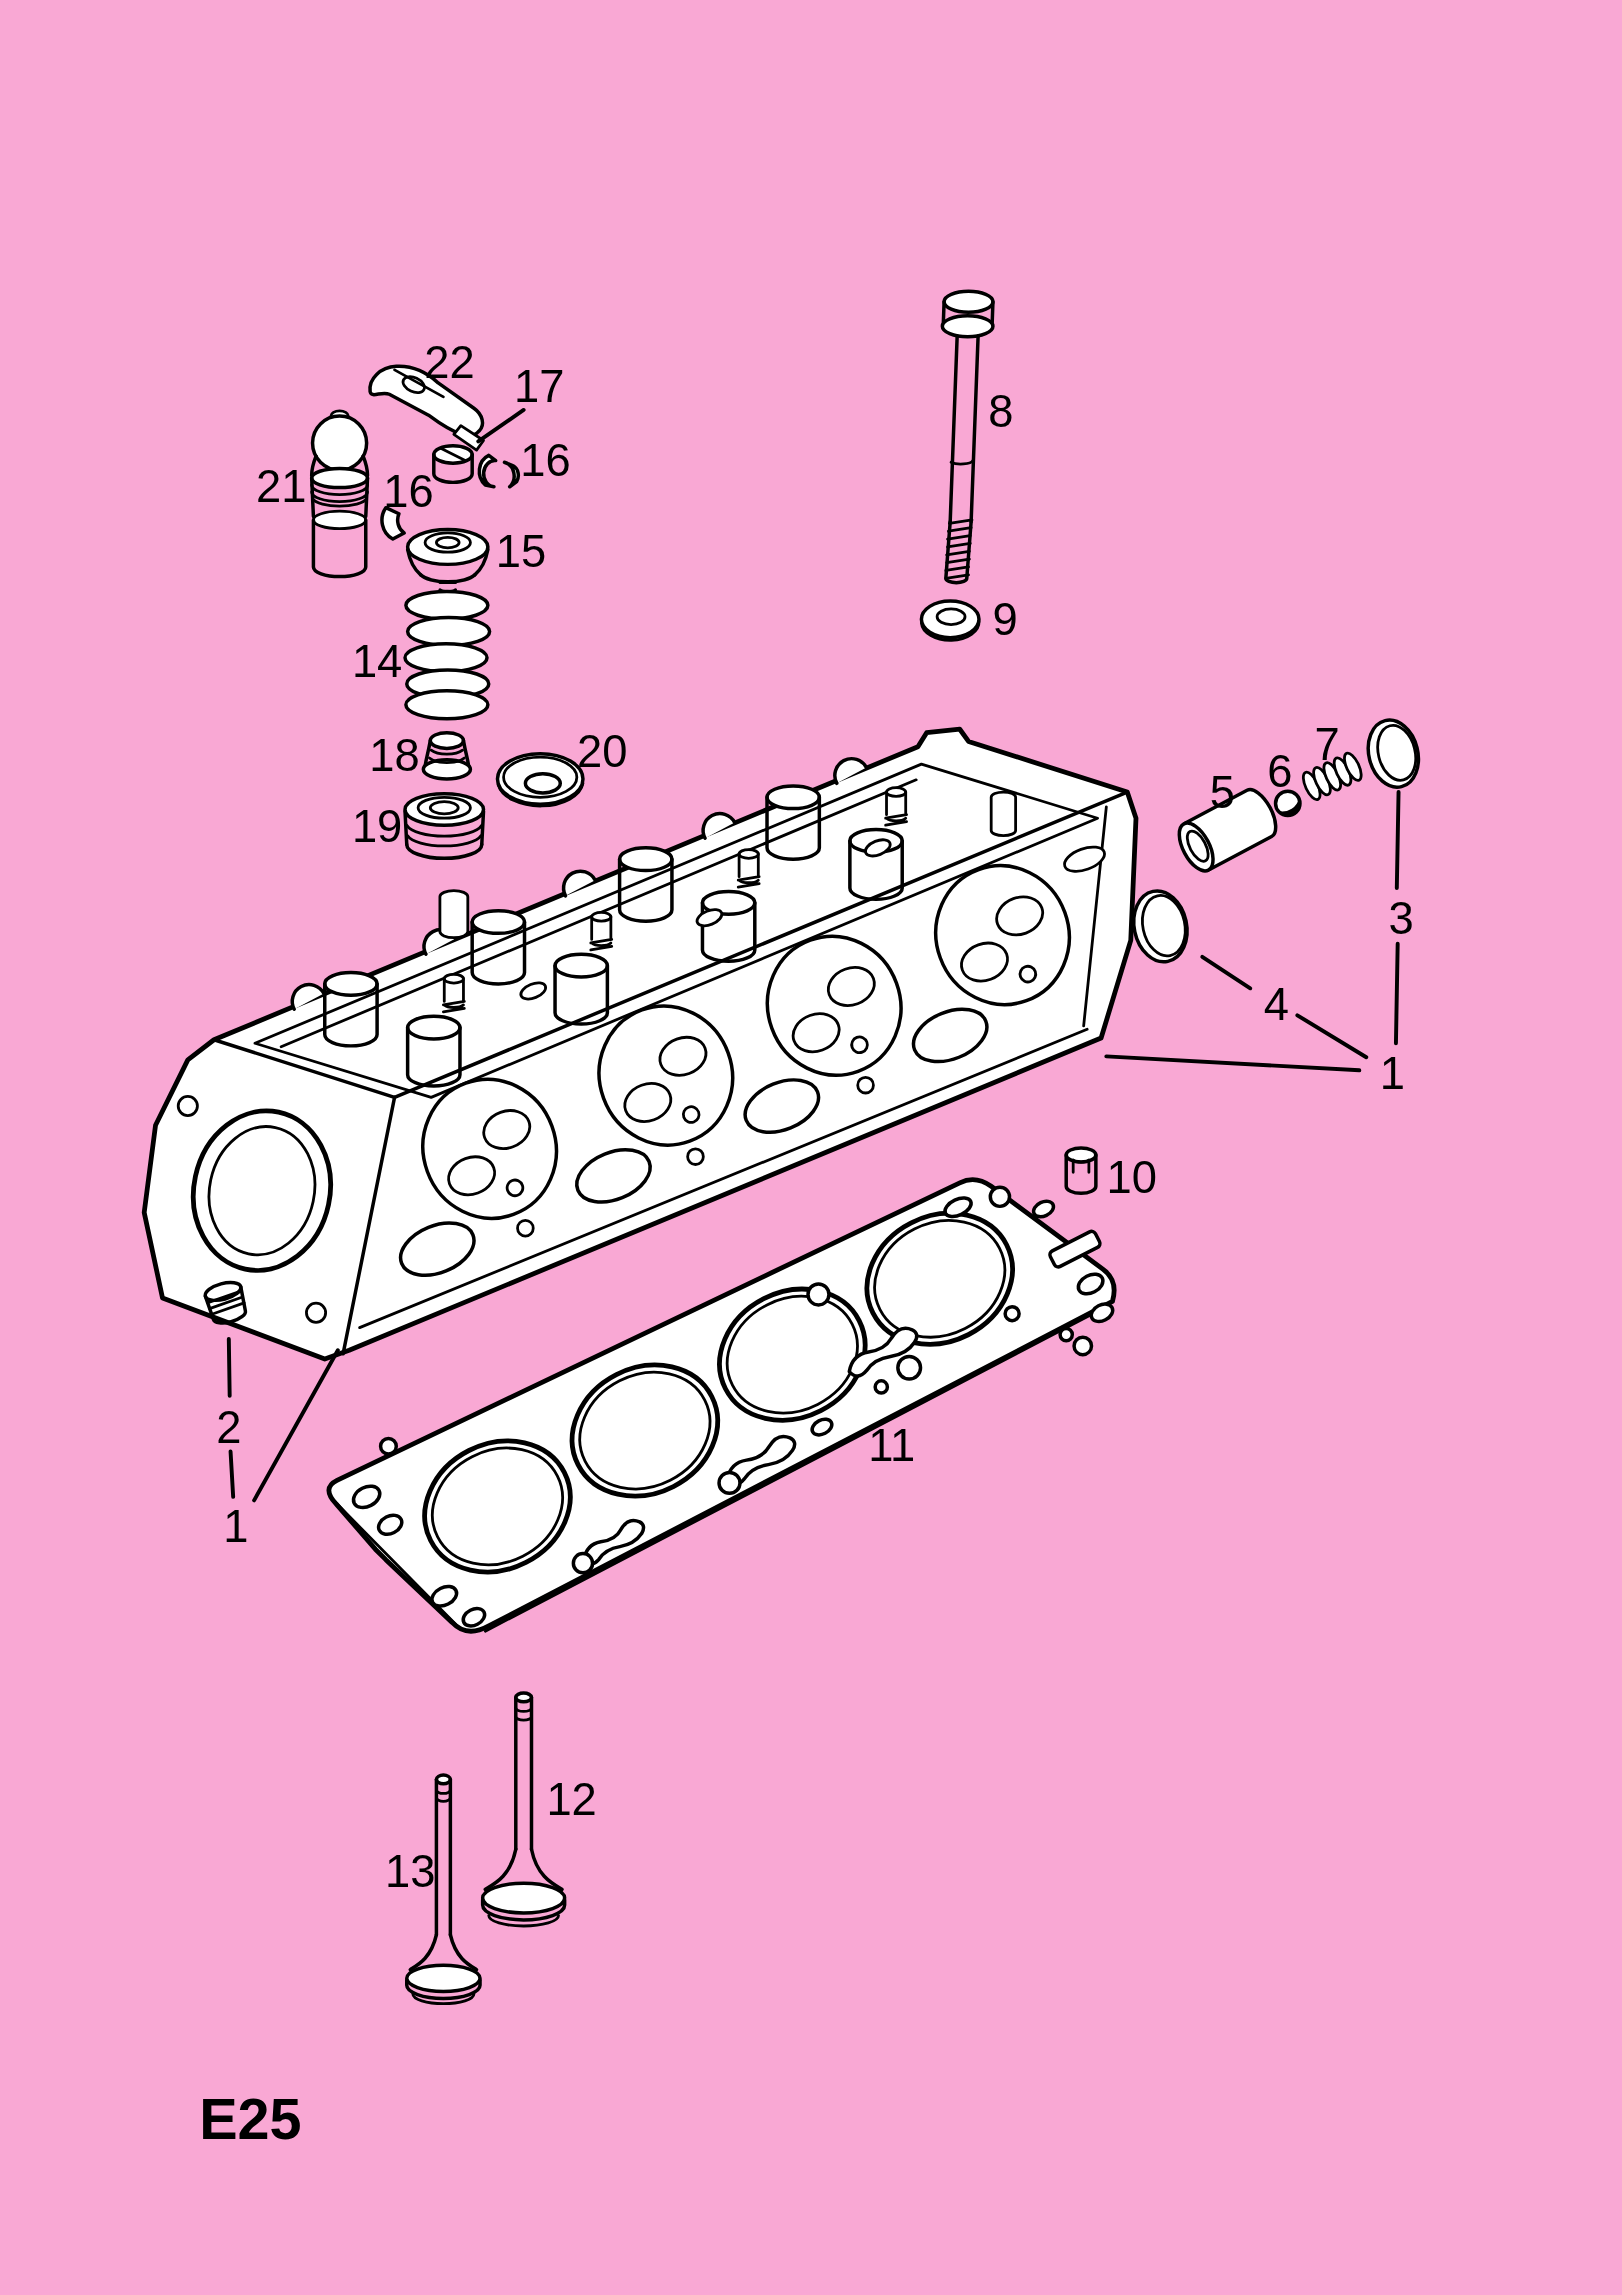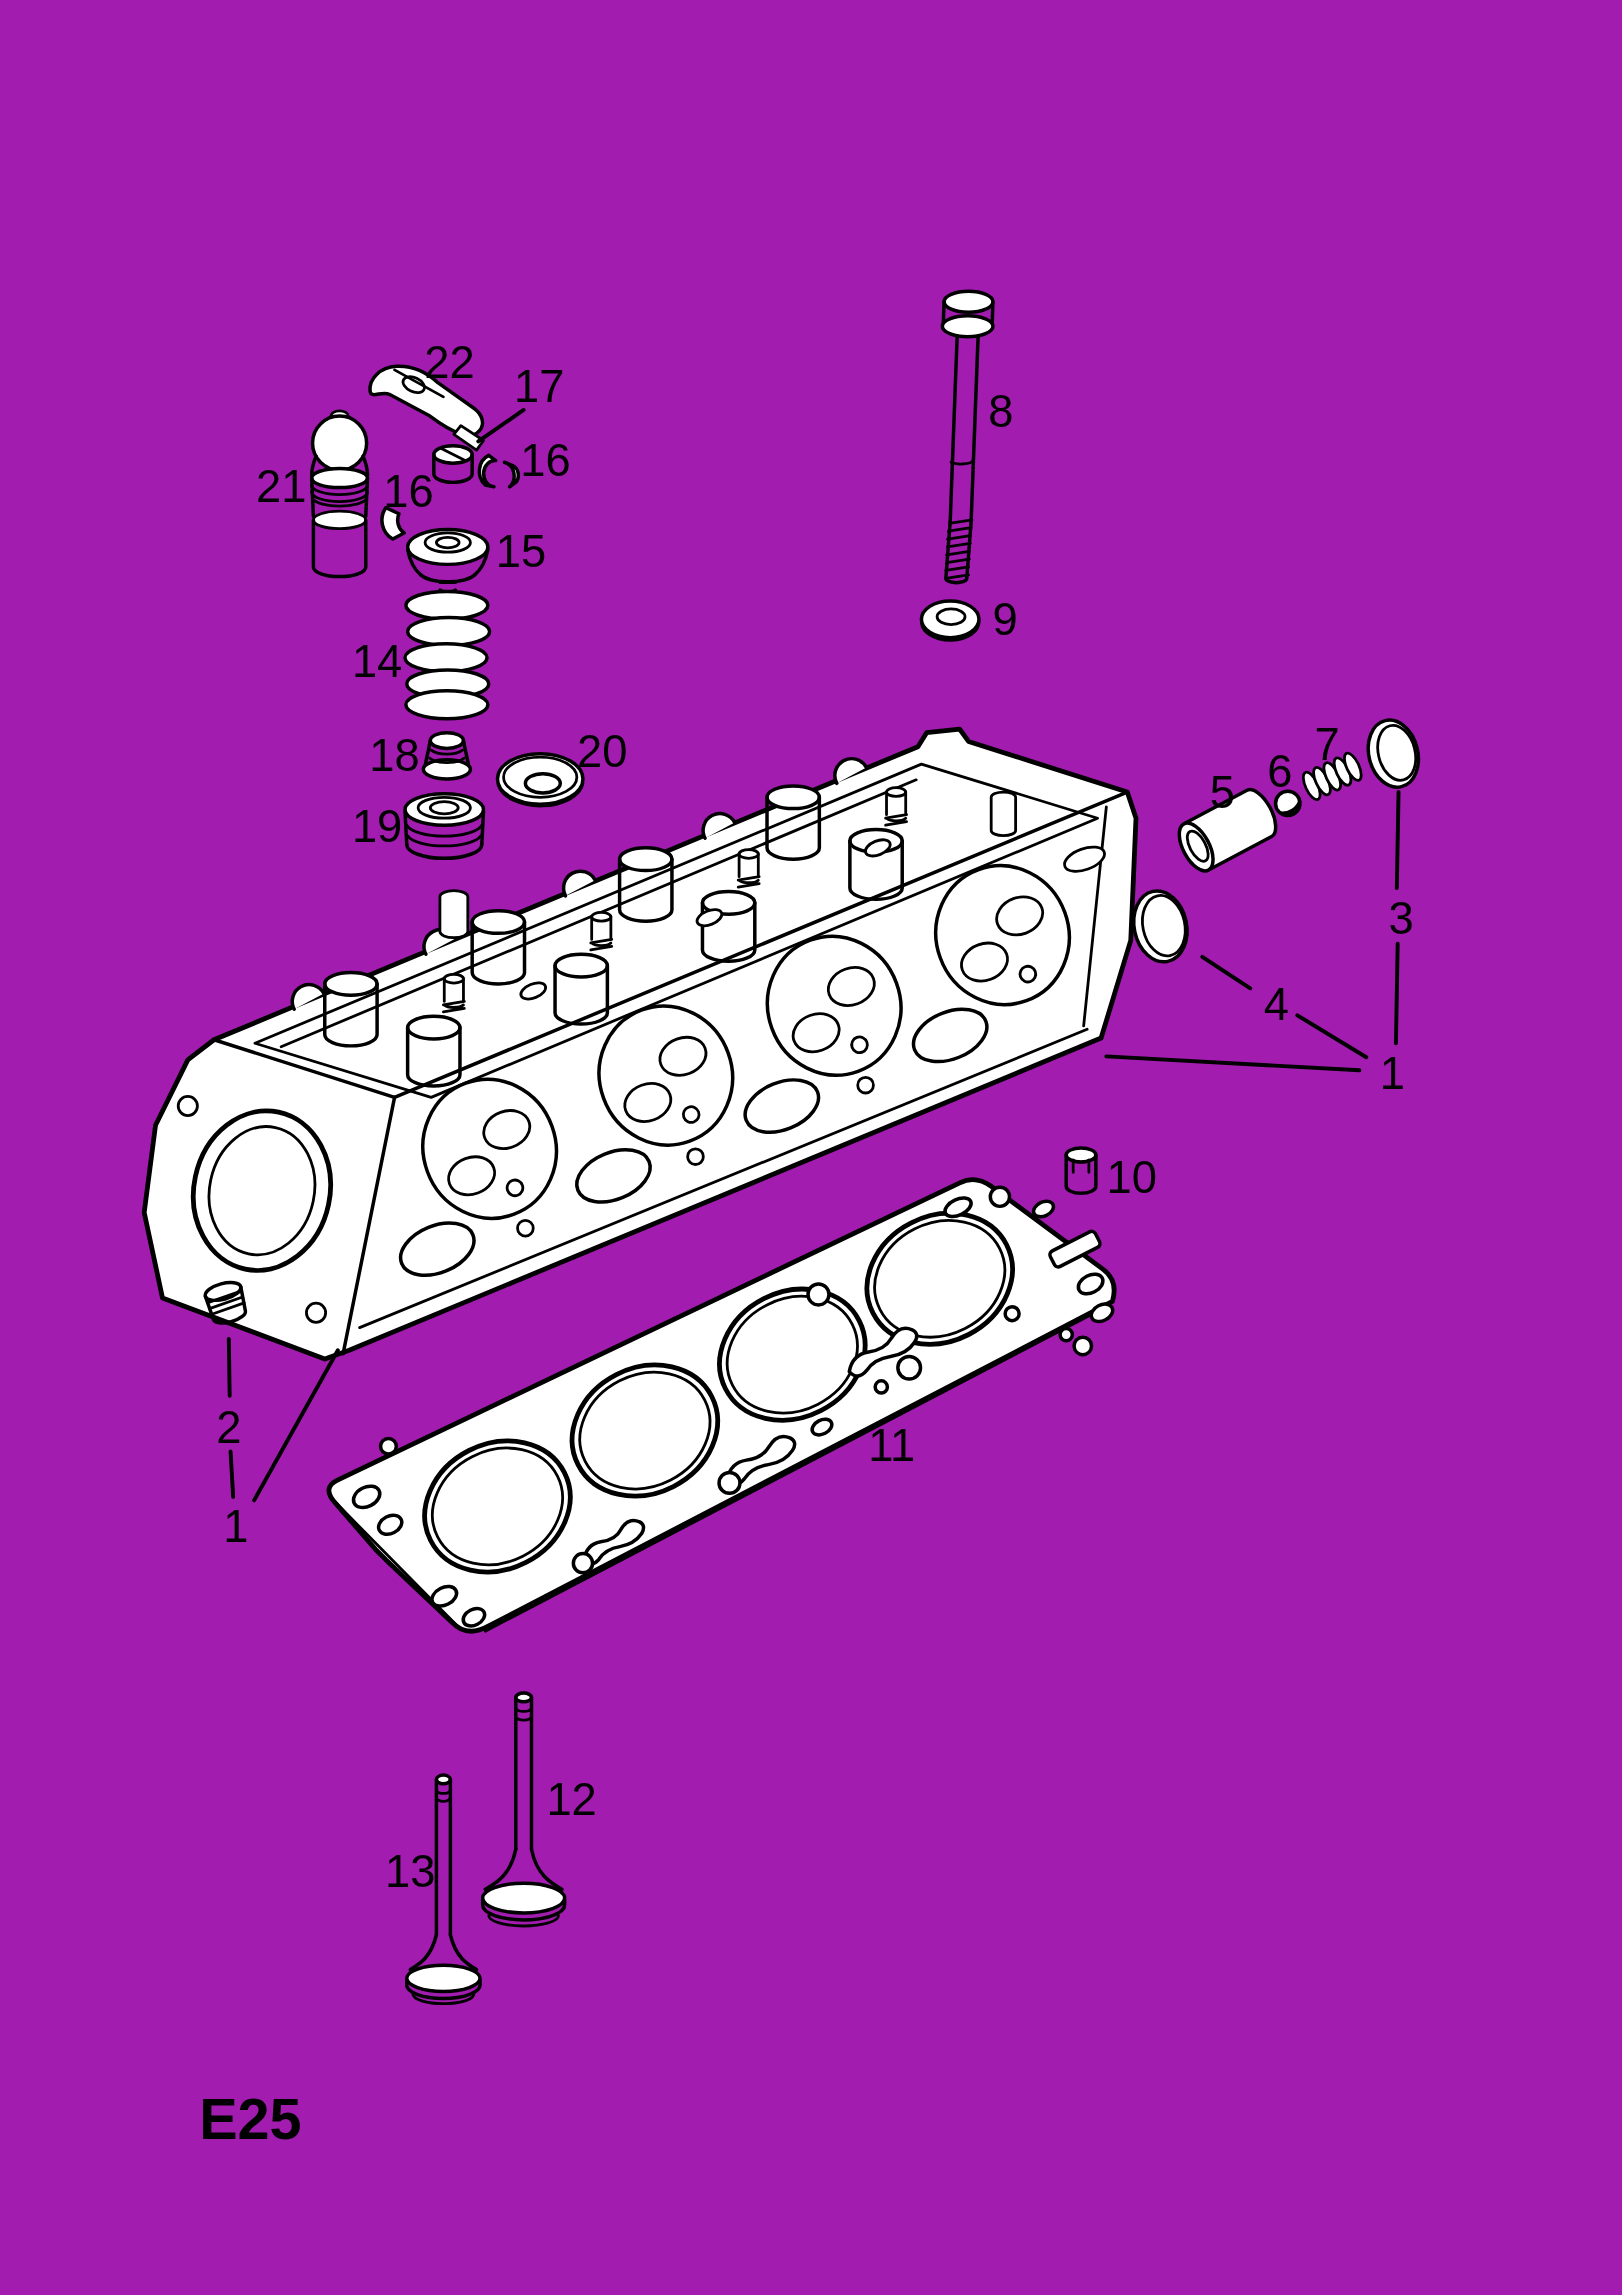--- a/index.html
+++ b/index.html
@@ -1,19 +1,19 @@
 <!DOCTYPE html>
 <html style="font-size:14px"><head>
 <meta charset="utf-8">
 <style>
   html,body{margin:0;padding:0;background:#e8e8e8;}
   .page{
     position:relative;
     width:1623px;height:2295px;
-    background:#a21caf;
+    background:#f9a8d4;
     font-family:"Liberation Sans", sans-serif;
     overflow:hidden;
   }
   svg{position:absolute;left:0;top:0;}
   .ink{stroke:#000;fill:none;stroke-linecap:round;stroke-linejoin:round;}
   .w5{stroke-width:5.5;}
   .w4{stroke-width:4;}
   .w3{stroke-width:3.2;}
   .wf{fill:#fff;}
   .callout{

